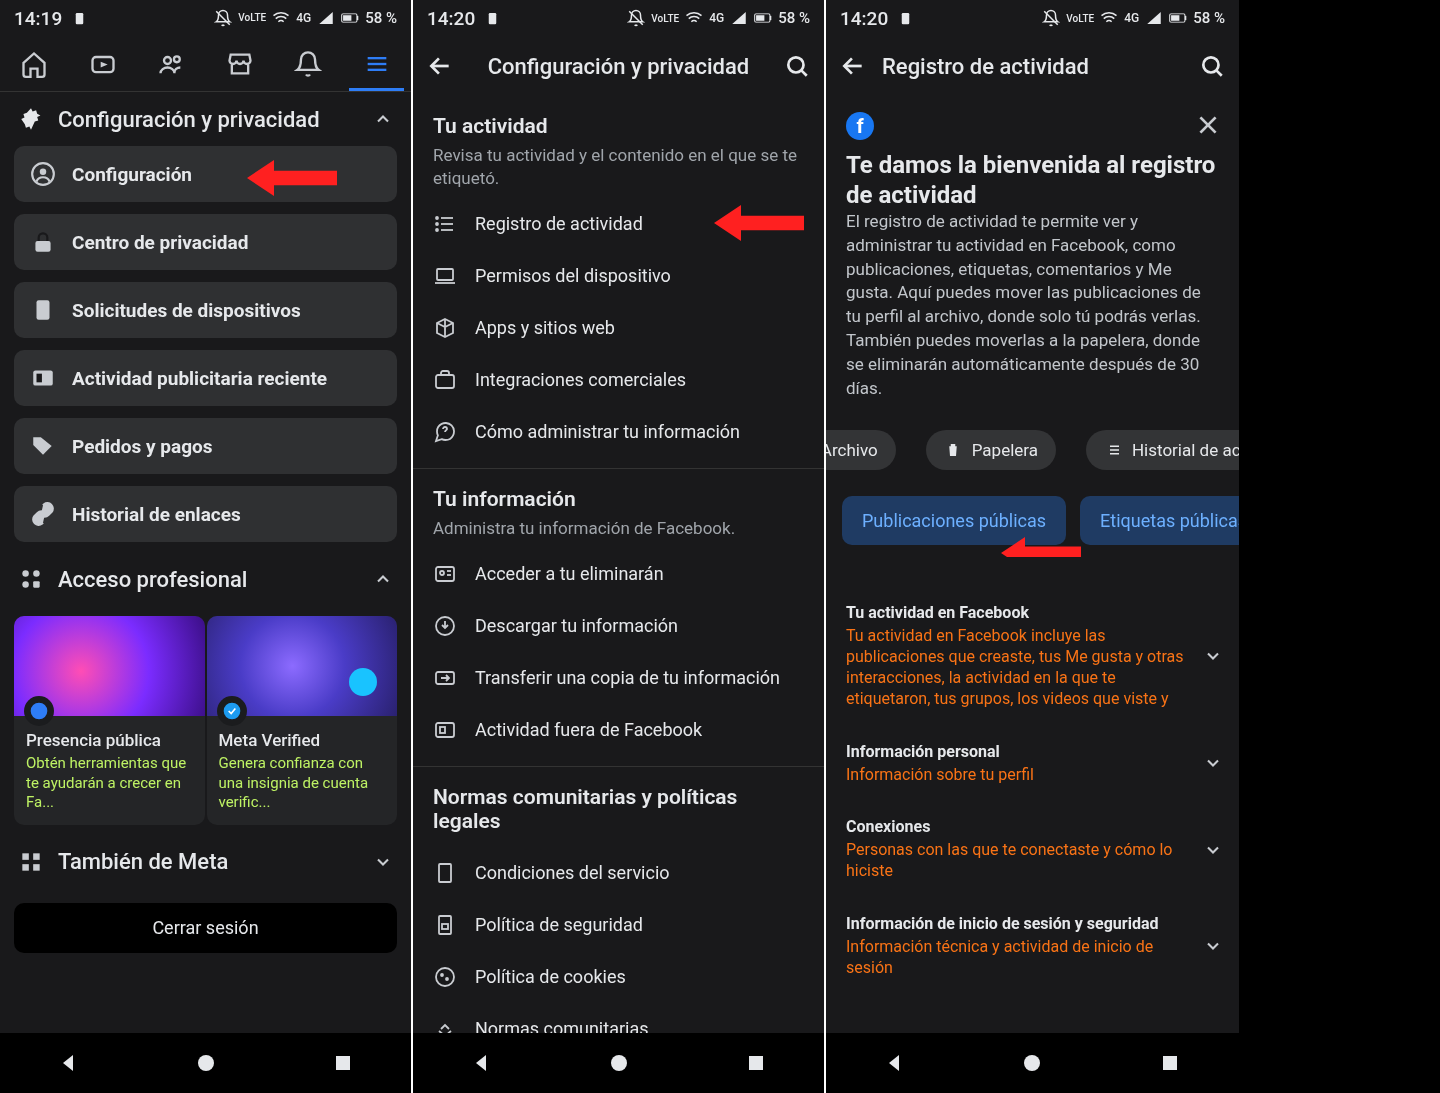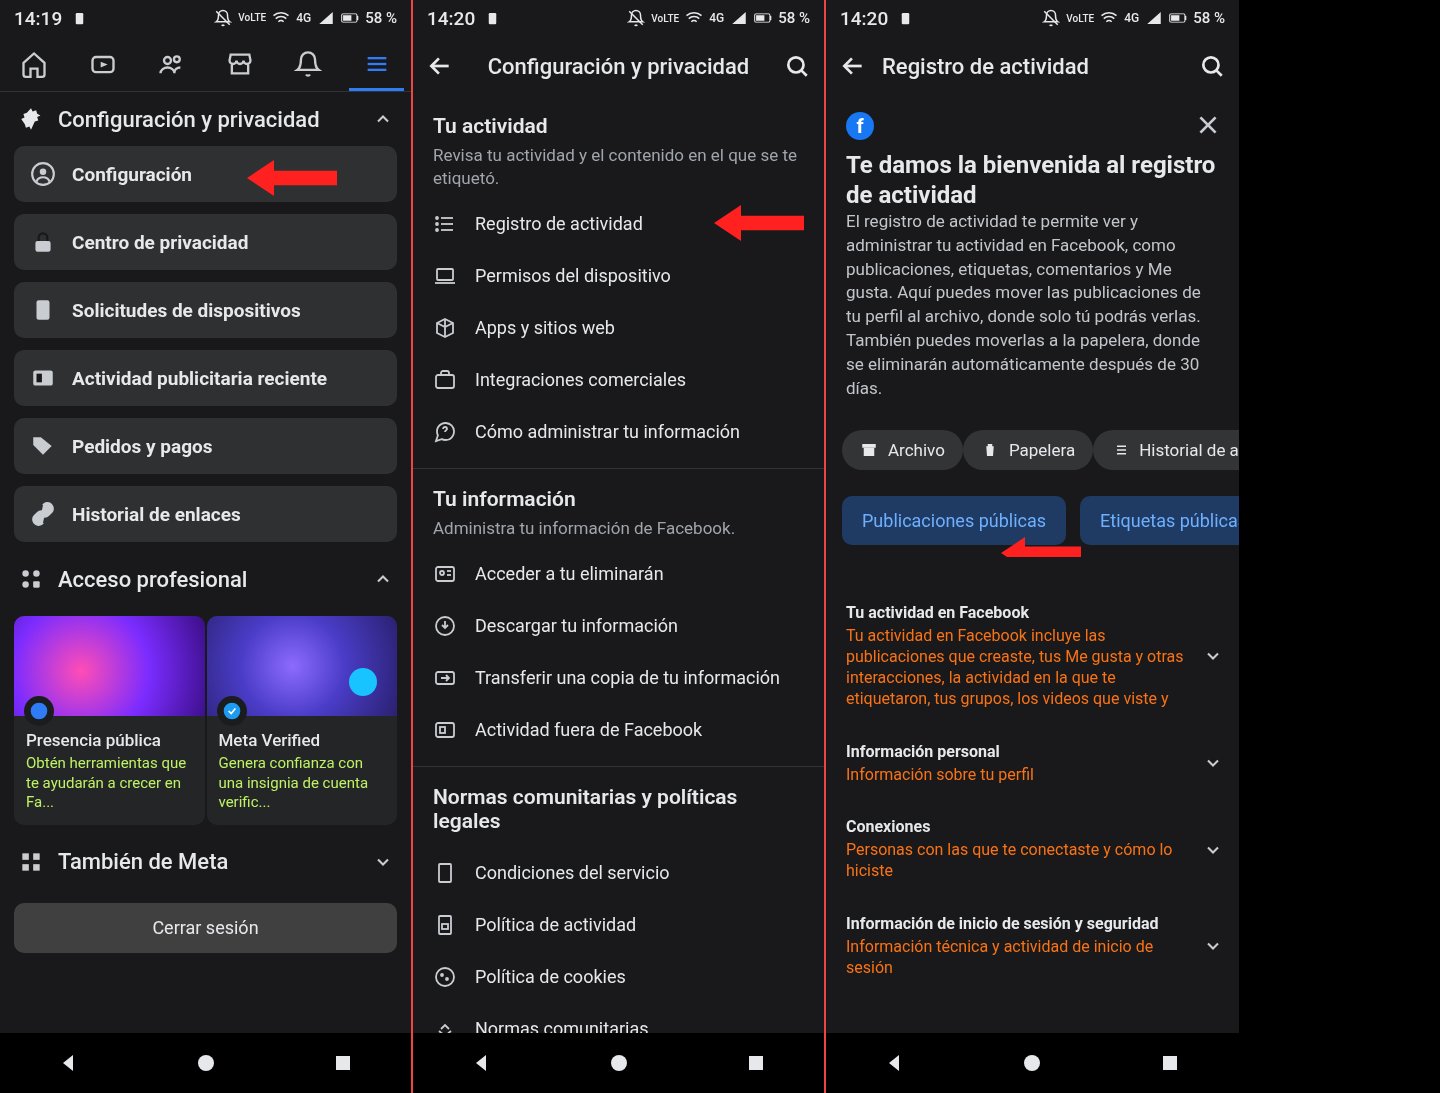--- a/index.html
+++ b/index.html
@@ -1,17 +1,17 @@
 <!DOCTYPE html>
 <html><head>
 <meta charset="utf-8">
 <style>
   * { margin:0; padding:0; box-sizing:border-box; font-family: -apple-system, "Segoe UI", Roboto, Helvetica, Arial, sans-serif; }
   body { background:#000; color:#e6e8eb; width:1440px; height:1093px; display:flex; overflow:hidden; }
-  .phone { width:413px; height:1093px; background:#19191b; border-right:2px solid #ef4444; position:relative; display:flex; flex-direction:column; overflow:hidden; }
+  .phone { width:413px; height:1093px; background:#19191b; border-right:2px solid #ffffff; position:relative; display:flex; flex-direction:column; overflow:hidden; }
   .phone:last-child { border-right:none; }
   
   .status-bar { height:36px; display:flex; align-items:center; justify-content:space-between; padding:0 14px; font-size:19px; font-weight:500; color:#e6e8eb; }
   .status-left { display:flex; align-items:center; gap:10px; }
   .status-right { display:flex; align-items:center; gap:6px; font-size:15px; }
   .sicon { width:18px; height:18px; fill:#e6e8eb; }
   .sicon-sm { width:15px; height:15px; fill:#e6e8eb; }
   
   .sys-nav { height:60px; background:#000; display:flex; align-items:center; justify-content:space-around; }
   .sys-nav-btn { width:24px; height:24px; fill:#e6e8eb; }
@@ -31,41 +31,41 @@
   .card-row { display:flex; gap:2px; padding:10px 14px; }
   .card { flex:1; background:#242527; border-radius:10px; overflow:hidden; display:flex; flex-direction:column; }
   .card-img { height:100px; position:relative; }
   .card-img.a { background: radial-gradient(circle at 35% 55%, #ff4db5 0%, #7b2cff 50%, #3a0e85 100%); }
   .card-img.b { background: radial-gradient(circle at 45% 50%, #8c6bff 0%, #4a3cc7 45%, #2a2170 100%); }
   .badge-circle{ position:absolute; bottom:-10px; left:10px; width:30px; height:30px; border-radius:50%; background:#1b1c1e; display:flex; align-items:center; justify-content:center; }
   .badge-circle svg{width:20px;height:20px;}
   .card-body { padding:14px 12px 12px; font-size:15px; }
   .card-title { font-size:17px; font-weight:500; margin-bottom:4px; color:#e6e8eb; }
   .card-sub { color:#bef264; line-height:1.3; }
-  .logout-btn { margin:14px; background:#404040; border-radius:10px; height:50px; display:flex; align-items:center; justify-content:center; font-size:18px; }
+  .logout-btn { margin:14px; background:#000000; border-radius:10px; height:50px; display:flex; align-items:center; justify-content:center; font-size:18px; }
   
   .page-header { height:60px; display:flex; align-items:center; padding:0 14px; gap:10px; }
   .page-header .back{ width:26px; height:26px; stroke:#e6e8eb; fill:none; stroke-width:2.5; }
   .page-title { flex:1; text-align:center; font-size:22px; font-weight:500; }
   .page-header .search{ width:26px; height:26px; stroke:#e6e8eb; fill:none; stroke-width:2.5; }
   
   .sect { padding:18px 20px 8px; }
   .sect-title { font-size:21px; font-weight:600; margin-bottom:6px; }
   .sect-sub  { font-size:17px; color:#a0a5ab; line-height:1.35; }
   .row-list { display:flex; flex-direction:column; }
   .row-item { display:flex; align-items:center; gap:18px; padding:14px 20px; font-size:18px; position:relative; }
   .row-icon { width:24px; height:24px; stroke:#c9ccd1; fill:none; stroke-width:1.8; flex-shrink:0; }
   .divider { height:1px; background:#333; margin:10px 0 0; }
   
   .welcome-box { padding:16px 20px; position:relative; }
   .fb-logo { width:28px; height:28px; border-radius:50%; background:#1877f2; display:flex; align-items:center; justify-content:center; font-weight:700; color:#fff; font-size:20px; margin-bottom:10px;}
   .close-x { position:absolute; top:16px; right:18px; width:26px; height:26px; stroke:#c9ccd1; stroke-width:2.5; fill:none; }
   .welcome-title { font-size:24px; font-weight:700; line-height:1.25; }
   .welcome-body { font-size:17px; color:#c2c6cb; line-height:1.4; }
-  .chip-row { display:flex; gap:0; padding:14px 16px; overflow:hidden; }
+  .chip-row { display:flex; gap:30px; padding:14px 16px; overflow:hidden;justify-content:center; }
   .chip { background:#333436; border-radius:22px; padding:10px 18px; display:flex; align-items:center; gap:10px; font-size:17px; white-space:nowrap; flex-shrink:0; }
   .chip-icon{ width:18px; height:18px; fill:#e6e8eb; }
   .tab-pill-row { display:flex; gap:14px; padding:12px 16px; overflow:hidden; }
   .tab-pill { background:#1f3b63; color:#6db0ff; border-radius:10px; padding:14px 20px; font-size:18px; white-space:nowrap; flex-shrink:0; }
   .cat { padding:16px 20px; position:relative; }
   .cat-title{ font-size:16px; font-weight:700; margin-bottom:4px; }
   .cat-sub{ font-size:16px; color:#f97316; line-height:1.3; padding-right:28px;}
   .cat .chev{ position:absolute; right:16px; top:50%; transform:translateY(-50%); }
   .scroll { flex:1; overflow:hidden; }
 </style>
@@ -448,21 +448,21 @@
           <svg class="row-icon" viewBox="0 0 24 24">
             <rect x="6" y="3" width="12" height="18" rx="1"></rect>
           </svg>
           <span>Condiciones del servicio</span>
         </div>
       <div class="row-item">
           <svg class="row-icon" viewBox="0 0 24 24">
             <rect x="6" y="3" width="12" height="18" rx="1"></rect>
             <rect x="9" y="11" width="6" height="5"></rect>
           </svg>
-          <span>Política de actividad</span>
+          <span>Política de seguridad</span>
         </div>
       <div class="row-item">
           <svg class="row-icon" viewBox="0 0 24 24">
             <circle cx="12" cy="12" r="9"></circle>
             <circle cx="9" cy="10" r="1" fill="#c9ccd1"></circle>
             <circle cx="14" cy="14" r="1" fill="#c9ccd1"></circle>
           </svg>
           <span>Política de cookies</span>
         </div>
       <div class="row-item">

